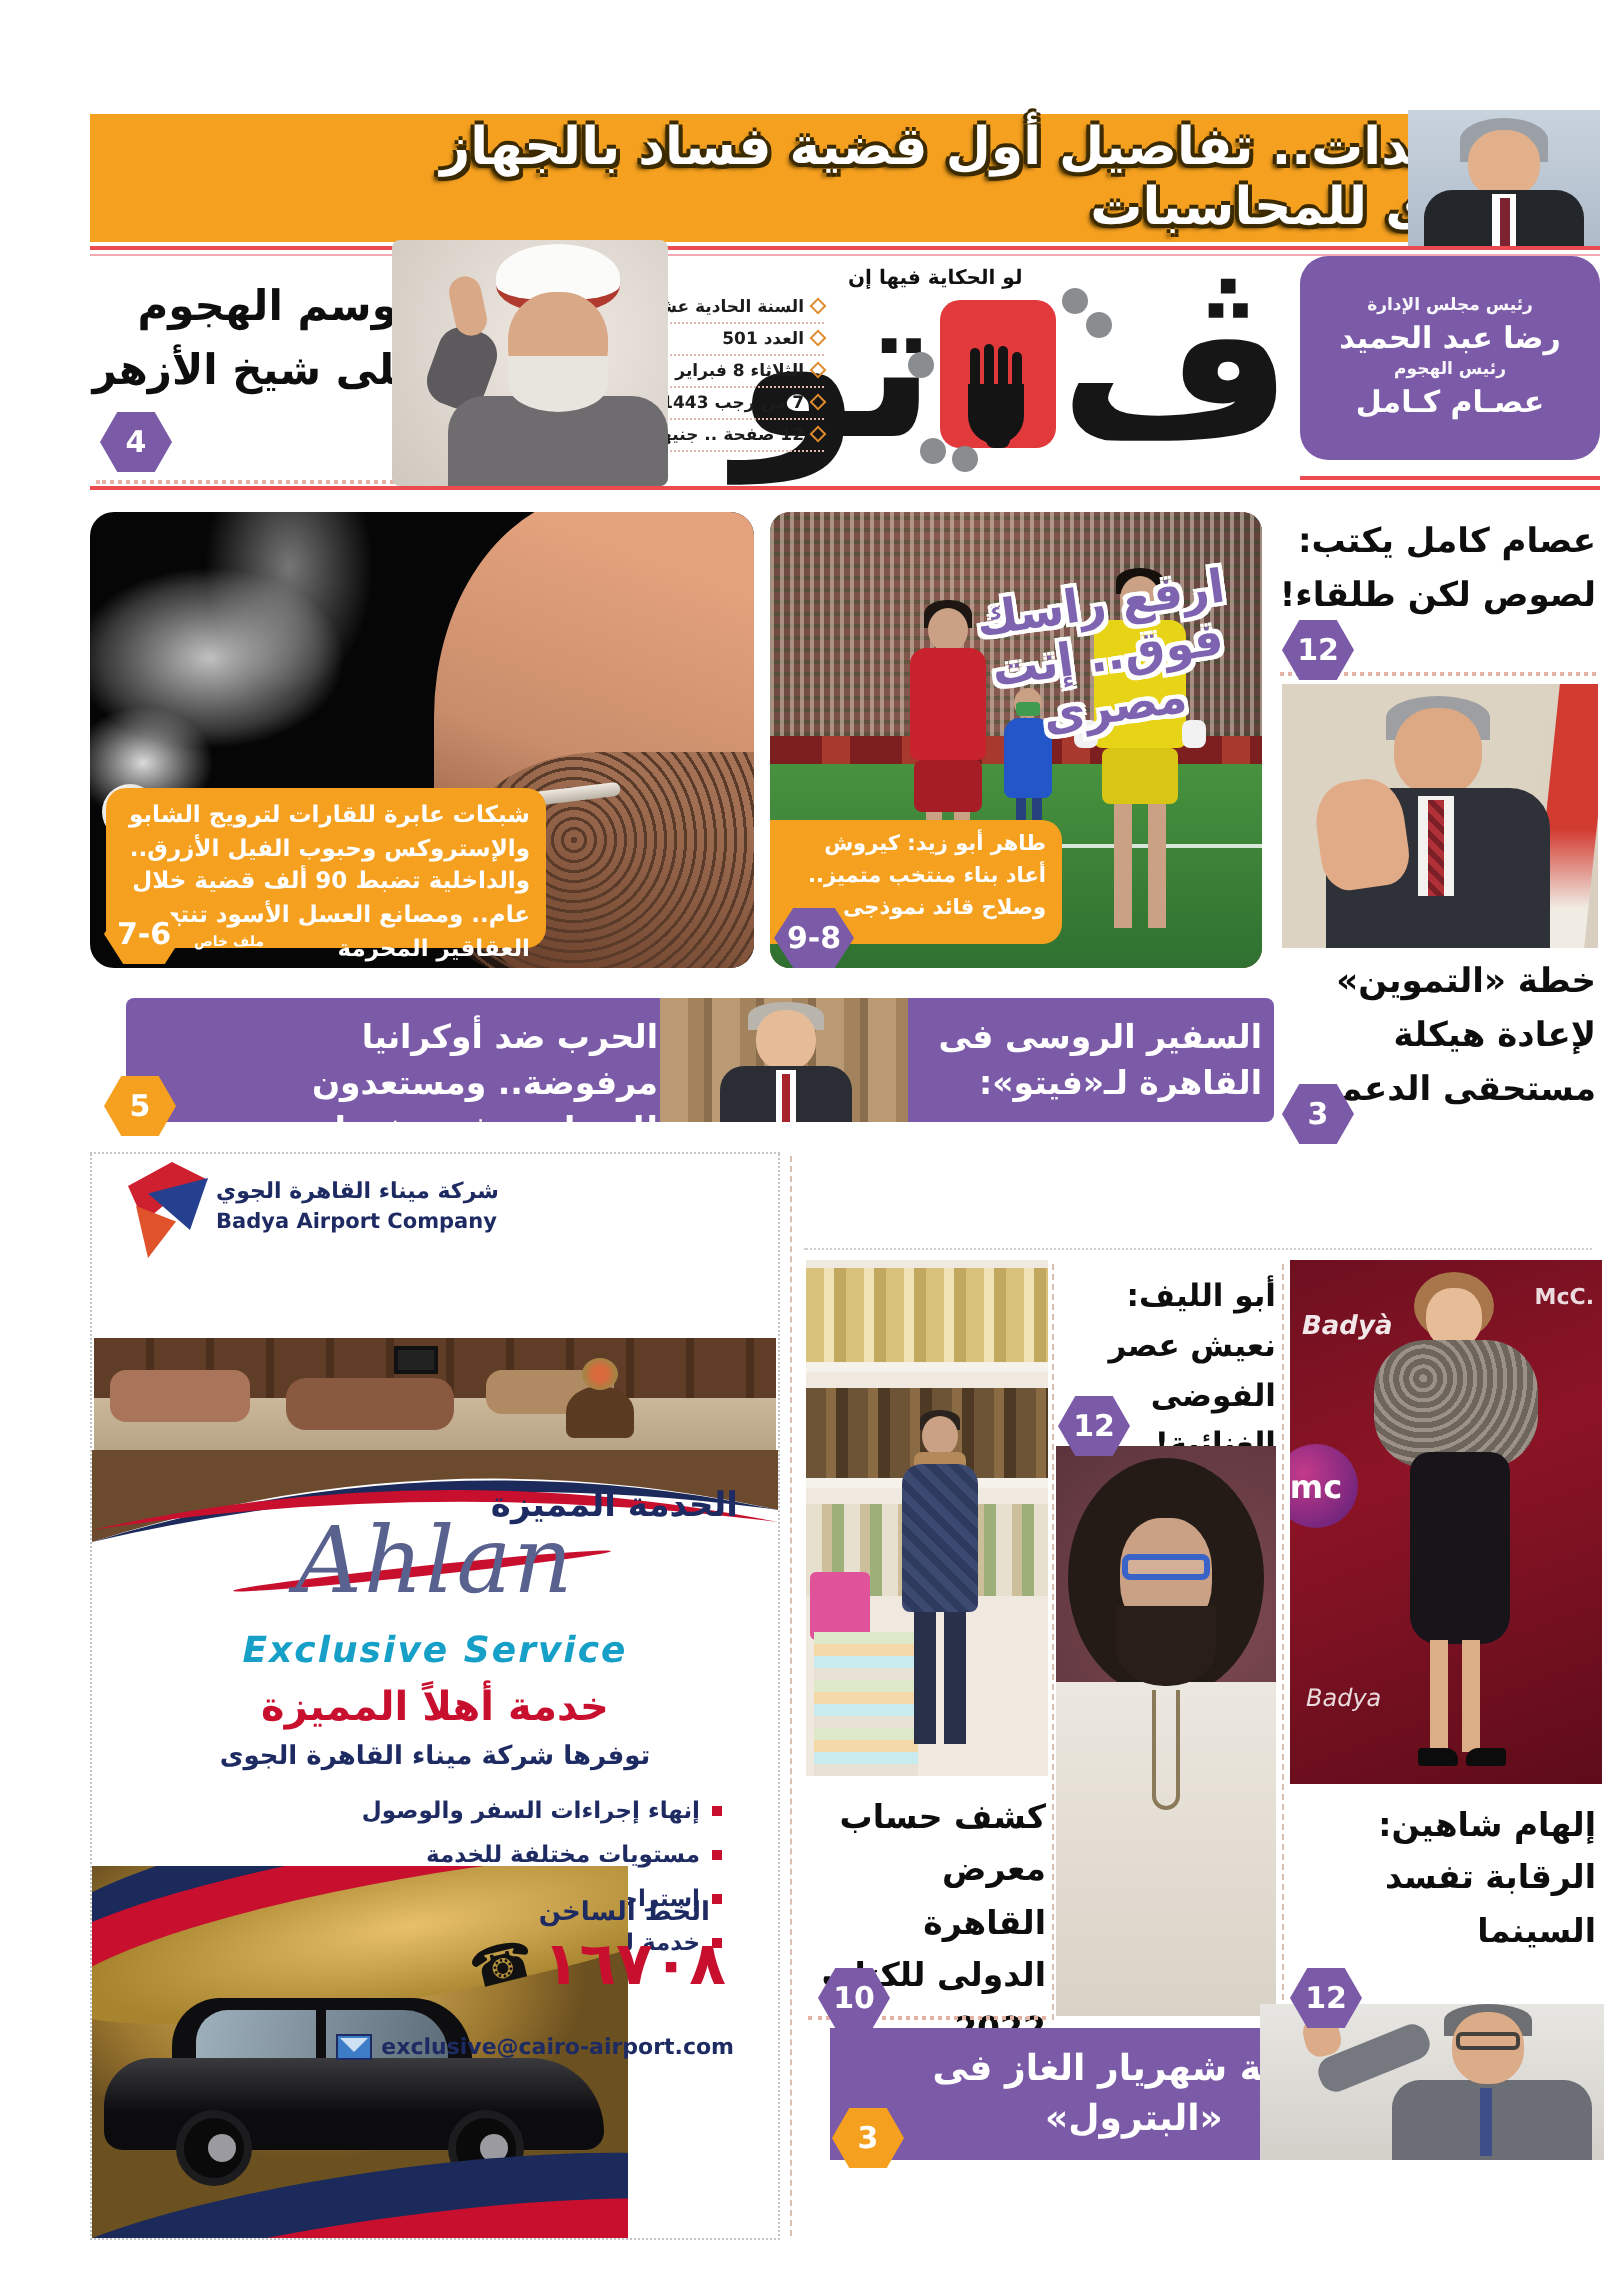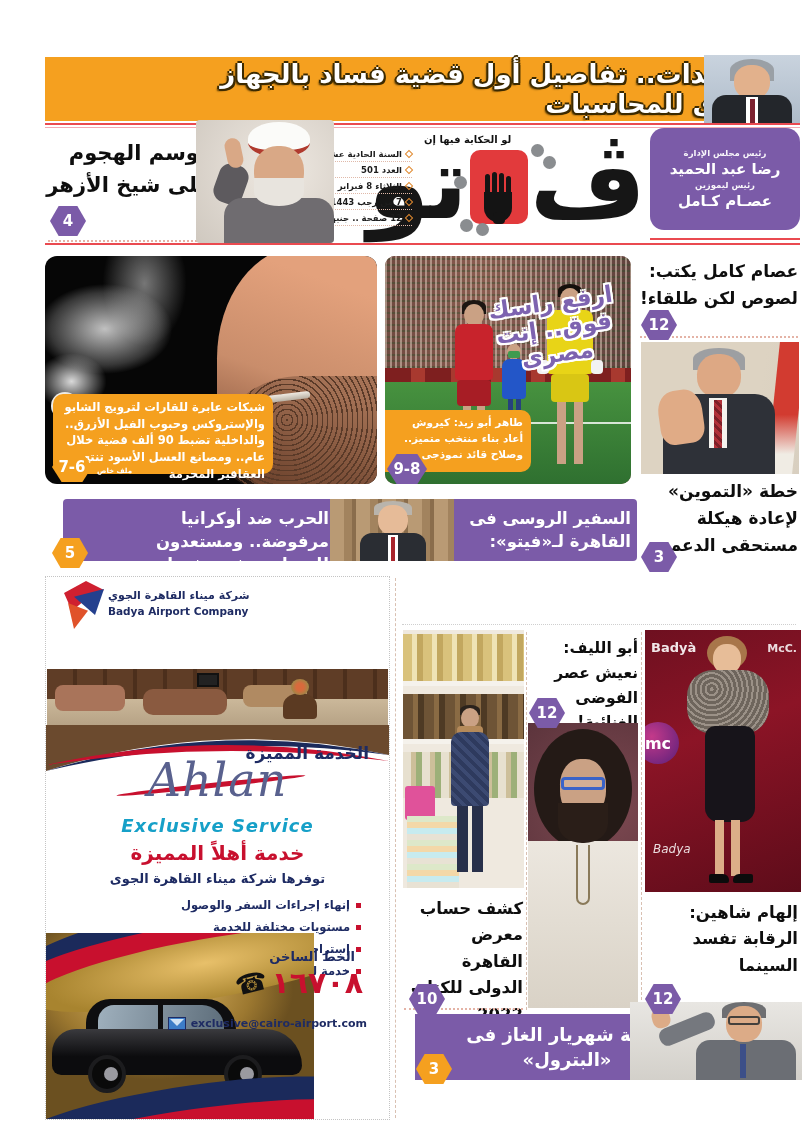--- a/index.html
+++ b/index.html
@@ -156,21 +156,21 @@
   .ph-bookfair .poster{position:absolute;left:2px;top:156px;width:30px;height:34px;background:#e0529a;border-radius:3px}
   .abol-title{left:528px;top:636px;width:110px;font-size:15.5px}
   .ph-abol{left:528px;top:723px;width:110px;height:285px;background:radial-gradient(circle at 70% 30%,#7e4a52,#4e2b33 75%);overflow:hidden}
   .ph-abol .hairbig{position:absolute;left:6px;top:6px;width:98px;height:120px;border-radius:50%;background:#241a16}
   .ph-abol .face{position:absolute;left:32px;top:36px;width:46px;height:58px;border-radius:44%;background:#caa184}
   .ph-abol .glasses{position:absolute;left:33px;top:54px;width:44px;height:13px;border:3px solid #3a63c8;border-radius:4px;background:rgba(255,255,255,.15)}
   .ph-abol .beard{position:absolute;left:30px;top:80px;width:50px;height:40px;border-radius:0 0 48% 48%;background:#2a1e18}
   .ph-abol .shirt{position:absolute;left:0;top:118px;width:110px;height:167px;background:linear-gradient(#ece7df,#d9d2c6)}
   .ph-abol .necklace{position:absolute;left:48px;top:122px;width:14px;height:60px;border:2px solid #8a7a5a;border-top:none;border-radius:0 0 10px 10px}
   .ph-elham{left:645px;top:630px;width:156px;height:262px;background:linear-gradient(160deg,#6e1020 0%,#8c1426 40%,#5e0c1a 100%);overflow:hidden}
-  .ph-elham .wm1{position:absolute;left:6px;top:10px;font-size:13px;font-weight:bold;color:rgba(255,255,255,.9)}
+  .ph-elham .wm1{position:absolute;left:6px;top:26px;font-size:13px;font-style:italic;font-weight:bold;color:rgba(255,255,255,.9)}
   .ph-elham .wm2{position:absolute;right:4px;top:12px;font-size:11px;font-weight:bold;color:rgba(255,255,255,.85)}
   .ph-elham .circle{position:absolute;left:-8px;top:92px;width:42px;height:42px;border-radius:50%;background:radial-gradient(circle at 35% 35%,#c43a8a,#5a1f7a);color:#fff;font-size:16px;font-weight:bold;display:flex;align-items:center;justify-content:center}
   .ph-elham .wm3{position:absolute;left:8px;bottom:36px;font-size:12px;font-style:italic;font-weight:normal;color:rgba(255,255,255,.85)}
   .ph-elham .hairw{position:absolute;left:62px;top:6px;width:40px;height:34px;border-radius:50%;background:#a8764a}
   .ph-elham .facew{position:absolute;left:68px;top:14px;width:28px;height:30px;border-radius:46%;background:#e7bd98}
   .ph-elham .fur{position:absolute;left:42px;top:40px;width:82px;height:64px;border-radius:26px;background:repeating-radial-gradient(circle at 30% 30%,#9b9187 0 2px,#6e655c 2px 5px)}
   .ph-elham .dress{position:absolute;left:60px;top:96px;width:50px;height:96px;border-radius:10px 10px 14px 14px;background:#17141a}
   .ph-elham .legw{position:absolute;left:70px;top:190px;width:9px;height:56px;background:#dcae88}
   .ph-elham .legw2{position:absolute;left:86px;top:190px;width:9px;height:56px;background:#dcae88}
   .ph-elham .shoe{position:absolute;left:64px;top:244px;width:20px;height:9px;background:#0c0c0c;border-radius:2px 6px 2px 2px}
@@ -258,21 +258,21 @@
     <div class="suit"></div>
     <div class="shirt"></div>
     <div class="tie"></div>
   </div>
   <div class="redline" style="left:45px;top:123px;width:755px;height:2px"></div>
   <div class="abs" style="left:45px;top:127px;width:755px;height:1px;background:#f3aab2"></div>
 
   <div class="abs board-box">
     <div class="small">رئيس مجلس الإدارة</div>
     <div class="name">رضا عبد الحميد</div>
-    <div class="small">رئيس ليموزين</div>
+    <div class="small">رئيس الهجوم</div>
     <div class="name">عصـام كـامل</div>
   </div>
   <div class="redline board-underline"></div>
 
   <div class="abs logo-wrap">
     <div class="logo-tagline">لو الحكاية فيها إن</div>
     <div class="logo-row">
       <span class="logo-letter">ڤ</span>
       <div class="logo-redblock logo-dots">
         <span class="d1"></span>

